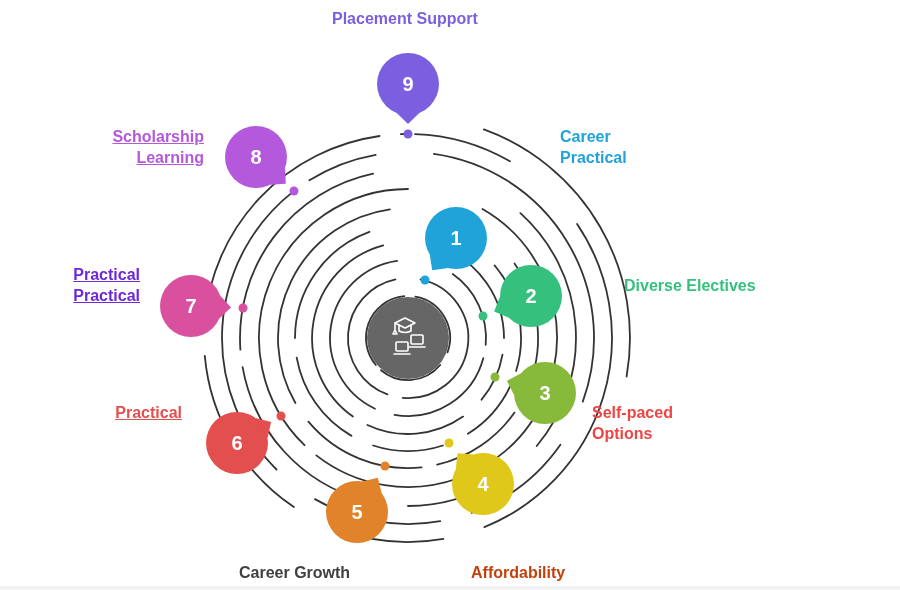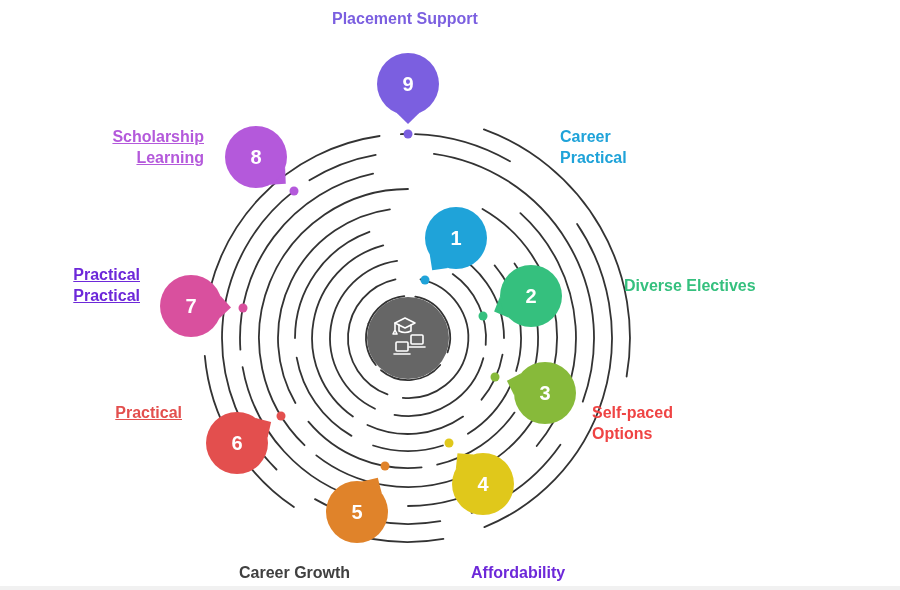--- a/index.html
+++ b/index.html
@@ -154,21 +154,21 @@
     <span>Career</span>
     <span>Practical</span>
   </div>
   <div class="label" style="left: 624px; top: 275px; color: rgb(53, 192, 126);">
     <span>Diverse Electives</span>
   </div>
   <div class="label" style="left: 592px; top: 402px; color: #ef4444;">
     <span>Self-paced</span>
     <span>Options</span>
   </div>
-  <div class="label" style="left: 471px; top: 562px; color: #6d28d9;">
+  <div class="label" style="left: 471px; top: 562px; color: #c2410c;">
     <span>Affordability</span>
   </div>
   <div class="label" style="left: 239px; top: 562px; color: #404040;">
     <span>Career Growth</span>
   </div>
   <div class="label right-align" style="right: 718px; top: 402px; color: rgb(227, 79, 78);">
     <span>Practical</span>
   </div>
   <div class="label right-align" style="right: 760px; top: 264px; color: #6d28d9;">
     <span>Practical</span>

